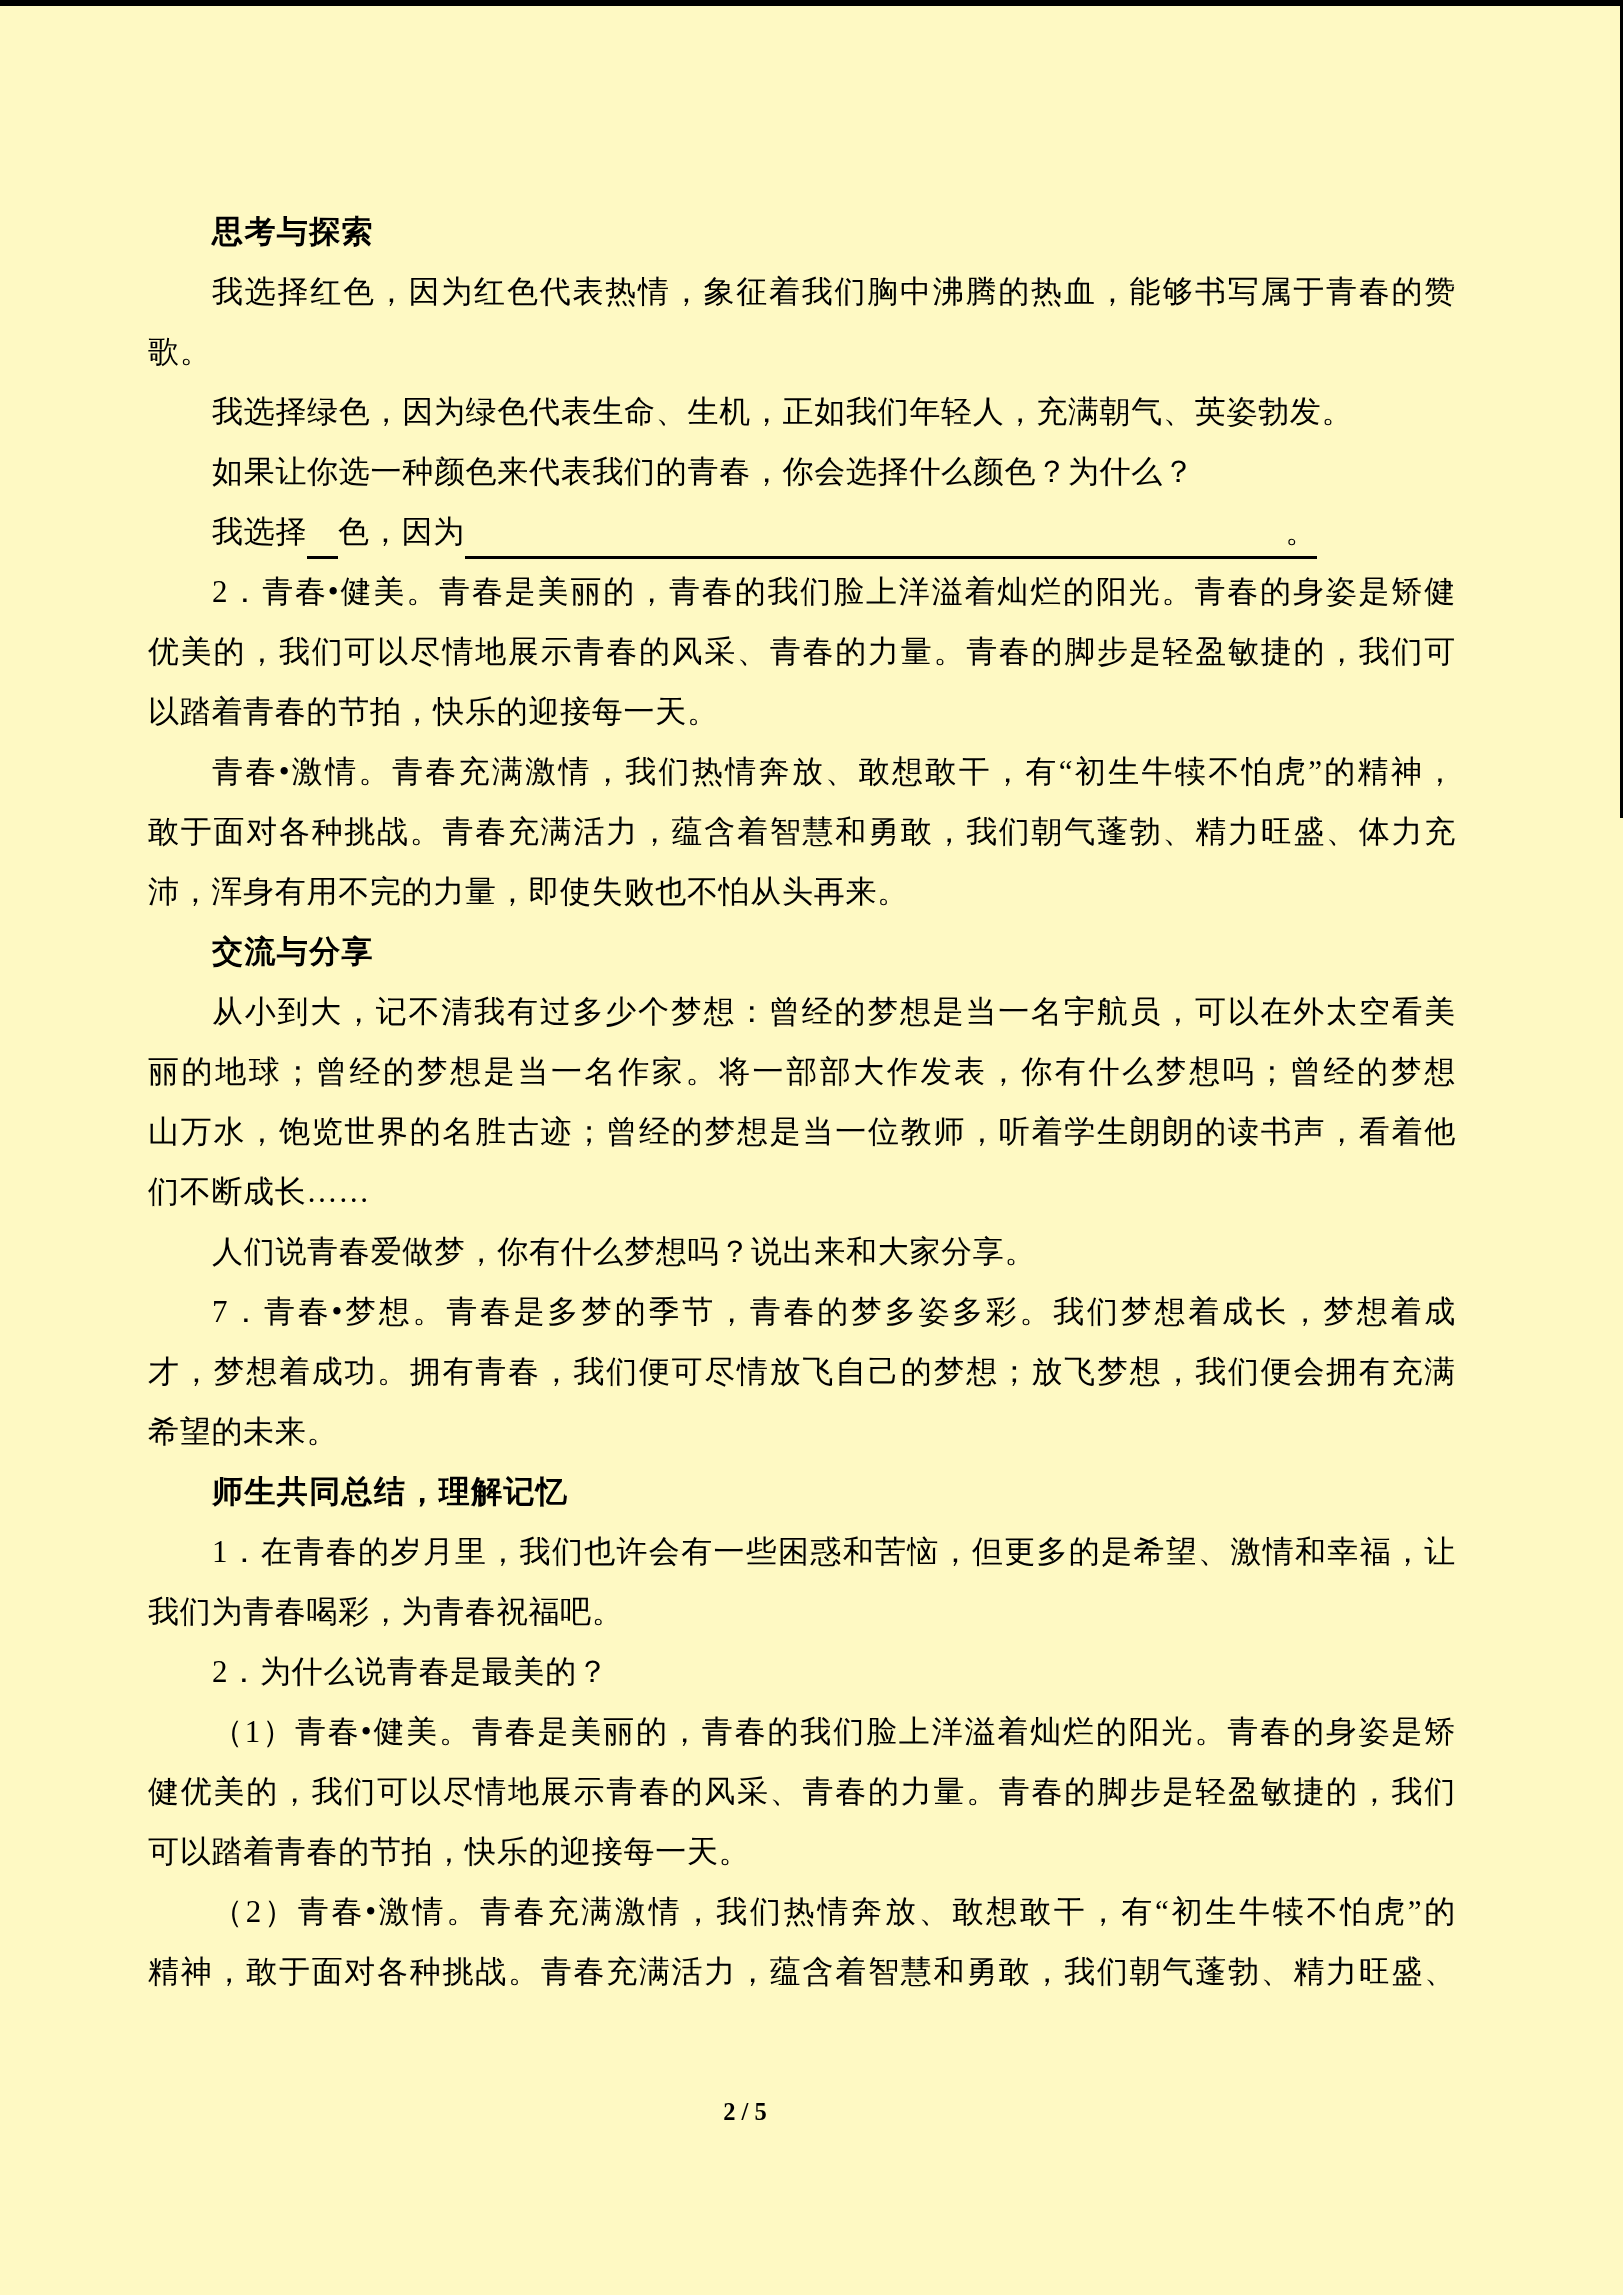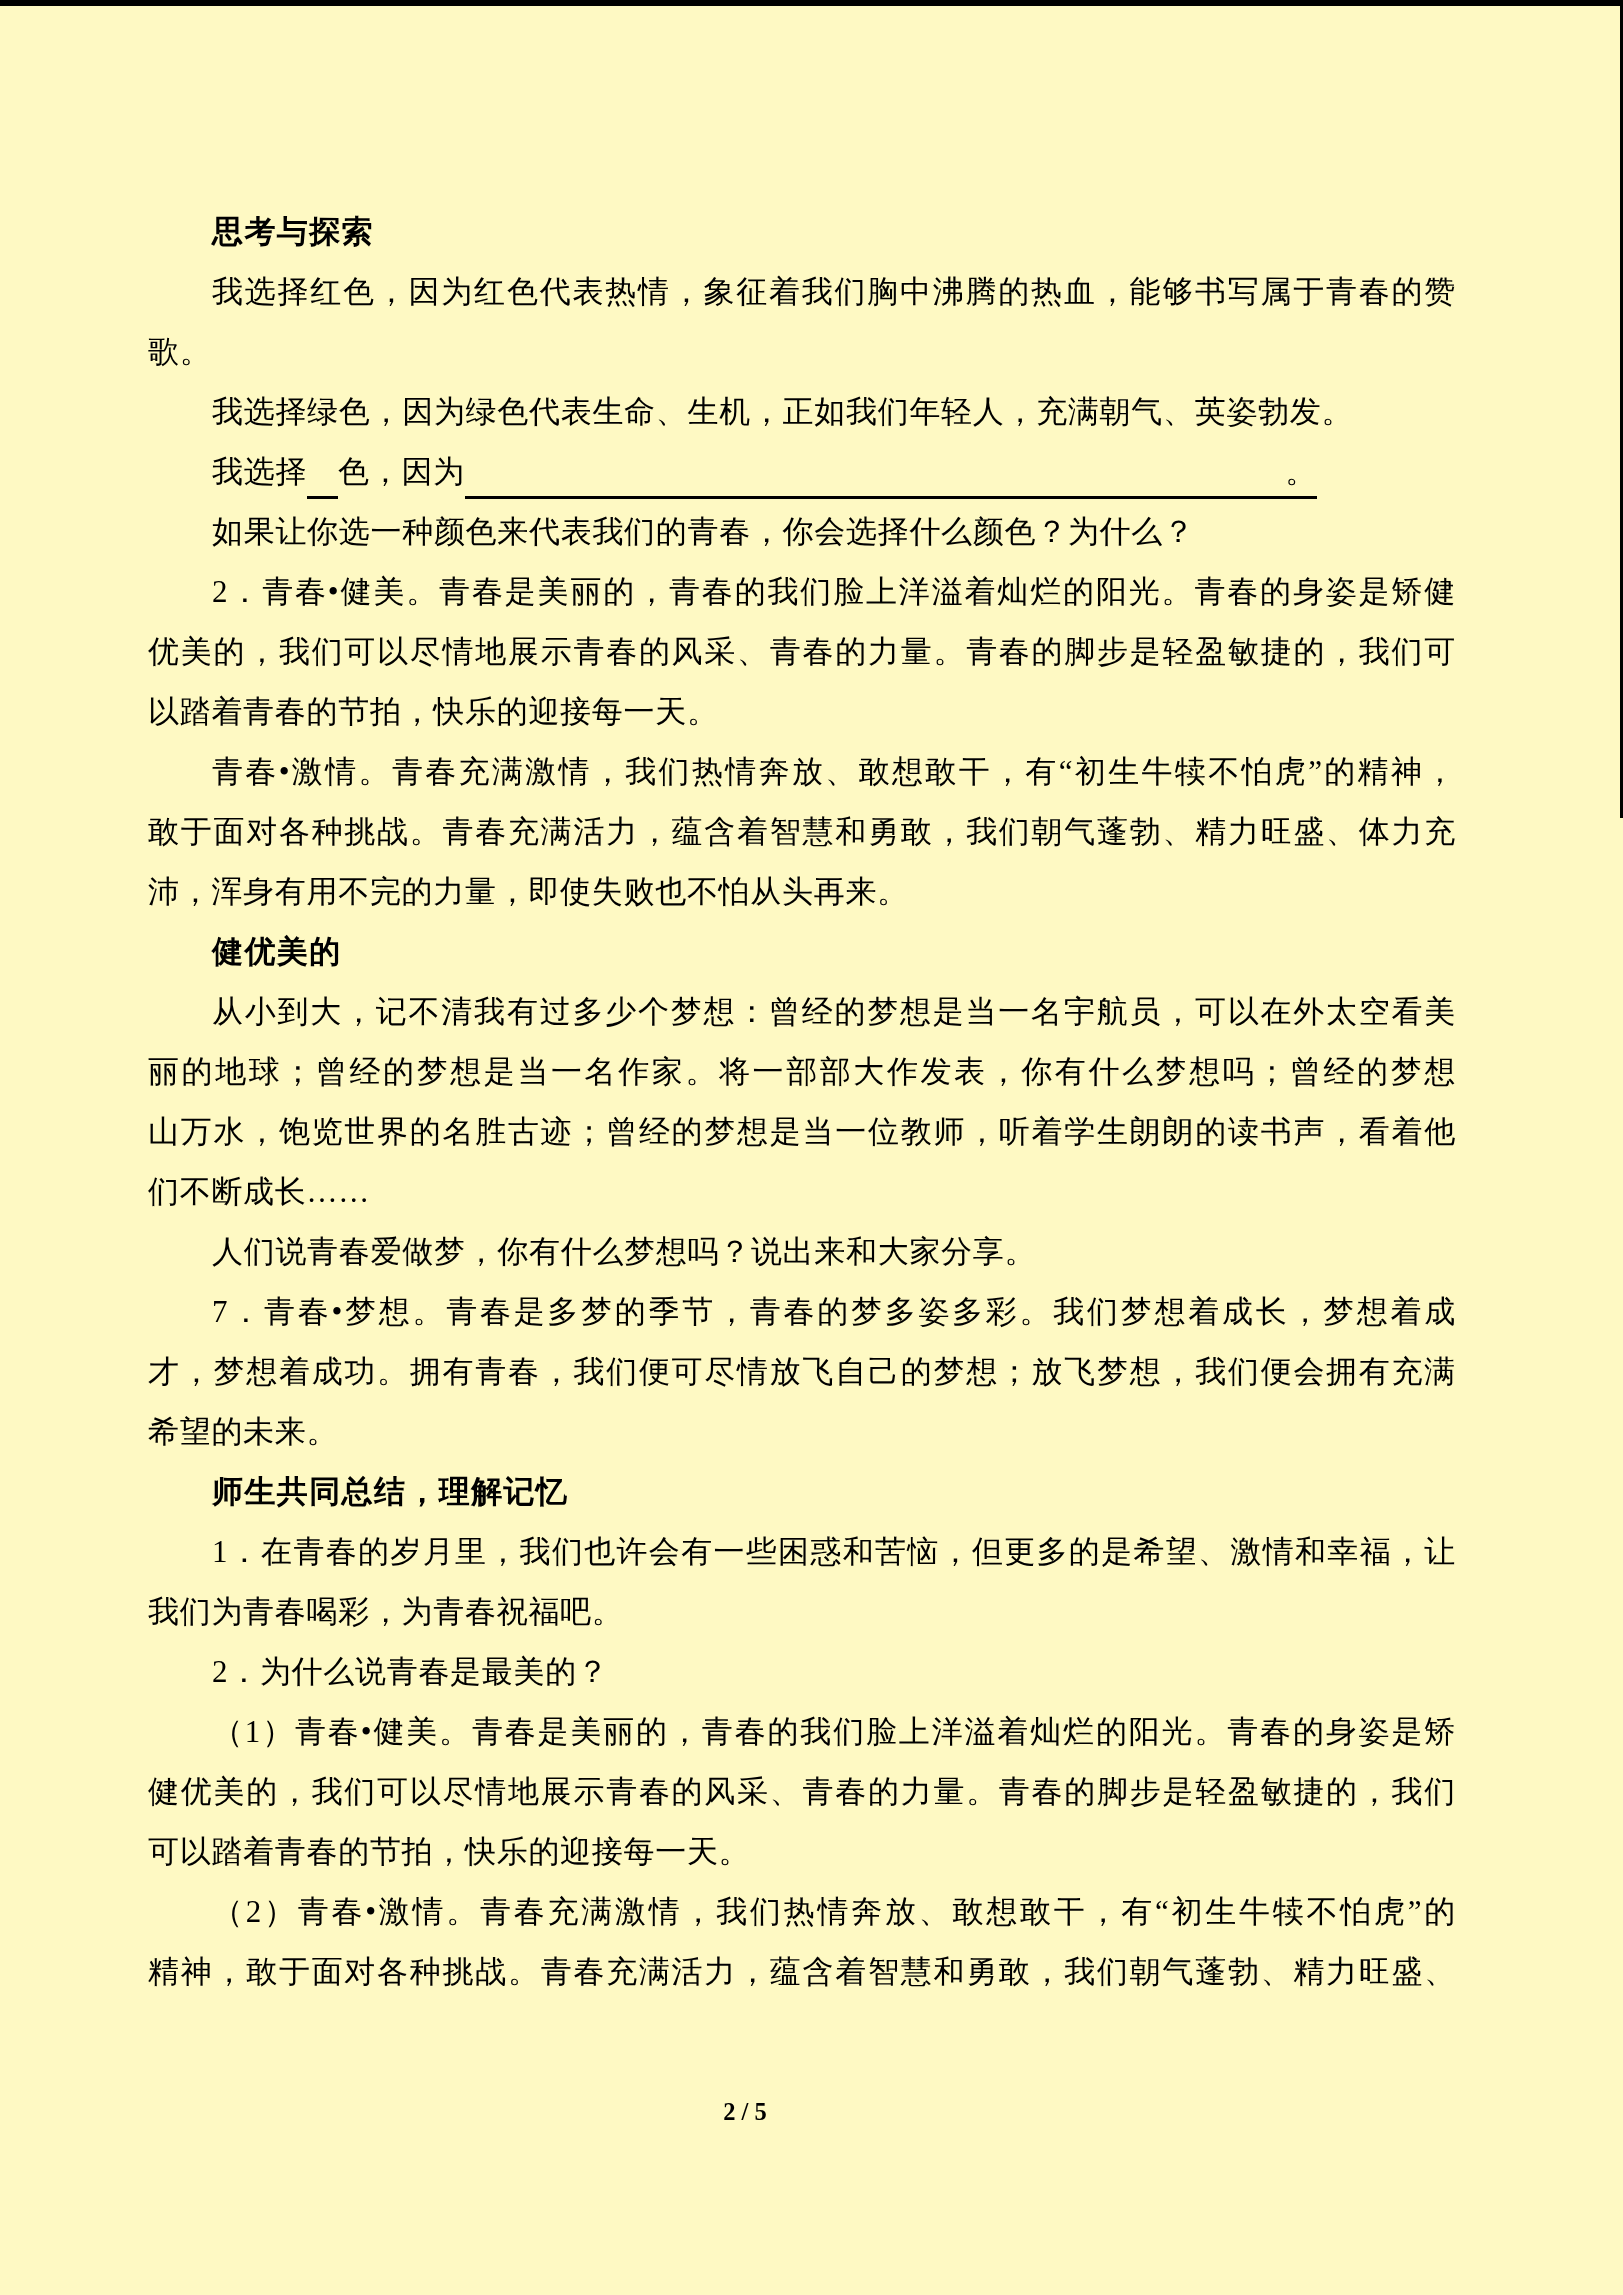--- a/index.html
+++ b/index.html
@@ -73,29 +73,29 @@
 
 <div class="page">
   <div class="scan-top"></div>
   <div class="scan-right"></div>
 
   <div class="content">
       <div class="line bold indent">思考与探索</div>
       <div class="line indent justify">我选择红色，因为红色代表热情，象征着我们胸中沸腾的热血，能够书写属于青春的赞</div>
       <div class="line">歌。</div>
       <div class="line indent">我选择绿色，因为绿色代表生命、生机，正如我们年轻人，充满朝气、英姿勃发。</div>
+      <div class="line indent">如果让你选一种颜色来代表我们的青春，你会选择什么颜色？为什么？</div>
       <div class="line indent fill"><span>我选择</span><span class="blank blank-short">&nbsp;</span><span>色，因为</span><span class="blank blank-long">。</span></div>
-      <div class="line indent">如果让你选一种颜色来代表我们的青春，你会选择什么颜色？为什么？</div>
       <div class="line indent justify">2．青春•健美。青春是美丽的，青春的我们脸上洋溢着灿烂的阳光。青春的身姿是矫健</div>
       <div class="line justify">优美的，我们可以尽情地展示青春的风采、青春的力量。青春的脚步是轻盈敏捷的，我们可</div>
       <div class="line">以踏着青春的节拍，快乐的迎接每一天。</div>
       <div class="line indent justify">青春•激情。青春充满激情，我们热情奔放、敢想敢干，有“初生牛犊不怕虎”的精神，</div>
       <div class="line justify">敢于面对各种挑战。青春充满活力，蕴含着智慧和勇敢，我们朝气蓬勃、精力旺盛、体力充</div>
       <div class="line">沛，浑身有用不完的力量，即使失败也不怕从头再来。</div>
-      <div class="line bold indent">健优美的</div>
+      <div class="line bold indent">交流与分享</div>
       <div class="line indent justify">从小到大，记不清我有过多少个梦想：曾经的梦想是当一名宇航员，可以在外太空看美</div>
       <div class="line justify">丽的地球；曾经的梦想是当一名作家。将一部部大作发表，你有什么梦想吗；曾经的梦想</div>
       <div class="line justify">山万水，饱览世界的名胜古迹；曾经的梦想是当一位教师，听着学生朗朗的读书声，看着他</div>
       <div class="line">们不断成长……</div>
       <div class="line indent">人们说青春爱做梦，你有什么梦想吗？说出来和大家分享。</div>
       <div class="line indent justify">7．青春•梦想。青春是多梦的季节，青春的梦多姿多彩。我们梦想着成长，梦想着成</div>
       <div class="line justify">才，梦想着成功。拥有青春，我们便可尽情放飞自己的梦想；放飞梦想，我们便会拥有充满</div>
       <div class="line">希望的未来。</div>
       <div class="line bold indent">师生共同总结，理解记忆</div>
       <div class="line indent justify">1．在青春的岁月里，我们也许会有一些困惑和苦恼，但更多的是希望、激情和幸福，让</div>

